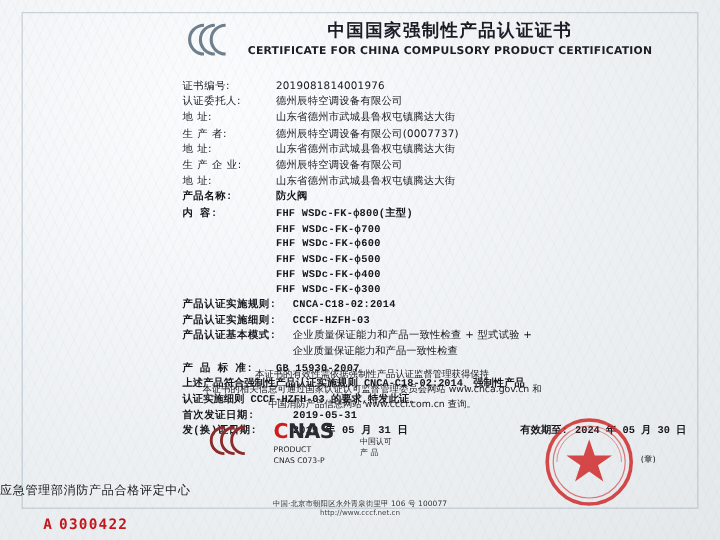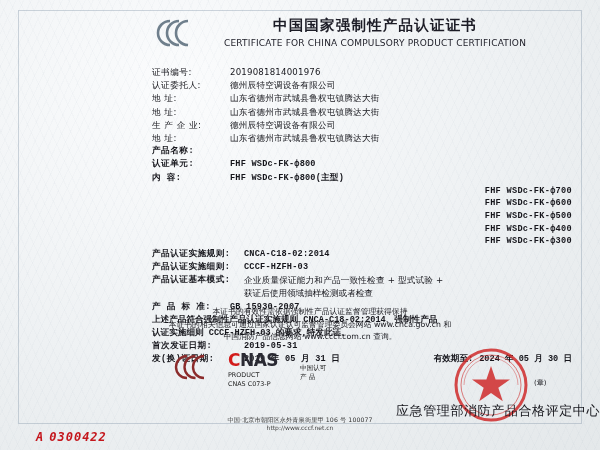--- a/index.html
+++ b/index.html
@@ -44,42 +44,42 @@
   .title-zh{
     position:absolute;left:210px;top:8px;width:330px;
     text-align:center;
     font-family:"DejaVu Sans","Liberation Sans",sans-serif;
     font-size:14.5px;font-weight:bold;color:#1c1c26;
     letter-spacing:1.2px;
   }
   .title-en{
     position:absolute;left:200px;top:30px;width:350px;
     text-align:center;
-    font-size:9px;font-weight:normal;color:#1c1c26;
+    font-size:9px;font-weight:bold;color:#1c1c26;
     letter-spacing:.2px;
   }
 
   
   .body-block{
     position:absolute;left:152px;top:66px;width:420px;
     font-size:8.6px;color:#16161c;line-height:13.2px;
   }
   .row{display:flex;align-items:center;white-space:nowrap;}
   .lbl{
     width:78px;flex:0 0 78px;
     letter-spacing:.5px;
   }
   .lbl.wide{width:92px;flex:0 0 92px;}
   .val{flex:1 1 auto;letter-spacing:.2px;}
   .bold{font-weight:bold;font-family:Liberation Mono, monospace;}
   .indent2{padding-left:92px;}
   .tight{line-height:12.6px;}
 
   .models{margin-top:0;}
-  .models .m{padding-left:78px;letter-spacing:.3px;text-align:right;}
+  .models .m{padding-left:78px;letter-spacing:.3px;}
 
   
   .notes{
     position:absolute;left:80px;top:306px;width:460px;
     text-align:center;font-size:7.8px;color:#16161c;line-height:12.6px;
   }
 
   
   .logos{
     position:absolute;left:0;top:348px;width:545px;height:56px;
@@ -104,36 +104,36 @@
     position:absolute;left:452px;top:-2px;width:78px;height:78px;
   }
   .seal-wrap{position:relative;width:78px;height:78px;}
   .seal svg{position:absolute;left:0;top:0;}
   .seal-side{
     position:absolute;left:534px;top:30px;
     font-size:7px;color:#16161c;
   }
 
   .org{
-    position:absolute;left:0;top:402px;width:600px;text-align:right;
-    font-size:13px;color:#16161c;letter-spacing:.6px;
+    position:absolute;left:0;top:402px;width:600px;text-align:left;
+    font-size:10px;color:#16161c;letter-spacing:.6px;
   }
   .addr{
     position:absolute;left:0;top:416px;width:600px;text-align:center;
     font-size:6.2px;color:#333;letter-spacing:.1px;
   }
   .addr2{
     position:absolute;left:0;top:424px;width:600px;text-align:center;
     font-size:6px;color:#444;
   }
 
   .serial{
     position:absolute;left:36px;top:430px;
     font-family:"DejaVu Sans Mono","Liberation Mono",monospace;
-    font-size:12px;font-weight:bold;color:#c4161c;letter-spacing:1px;font-style:italic;
+    font-size:12px;font-weight:bold;color:#c4161c;letter-spacing:1px;
   }
   .serial .a{margin-right:5px;}
 </style>
 </head>
 <body>
 
 <div id="cert">
   <div class="border-frame"></div>
 
   <div class="header">
@@ -160,44 +160,45 @@
     <div class="row">
       <span class="lbl">认证委托人:</span>
       <span class="val">德州辰特空调设备有限公司</span>
     </div>
 
     <div class="row">
       <span class="lbl">地      址:</span>
       <span class="val">山东省德州市武城县鲁权屯镇腾达大街</span>
     </div>
 
+    <div class="row">
+      <span class="lbl">生 产 者:</span>
+      <span class="val">德州辰特空调设备有限公司(0007737)</span>
+    </div>
 
     <div class="row">
       <span class="lbl">地      址:</span>
       <span class="val">山东省德州市武城县鲁权屯镇腾达大街</span>
     </div>
 
     <div class="row">
       <span class="lbl">生 产 企 业:</span>
       <span class="val">德州辰特空调设备有限公司</span>
     </div>
 
     <div class="row">
       <span class="lbl">地      址:</span>
       <span class="val">山东省德州市武城县鲁权屯镇腾达大街</span>
     </div>
 
     <div class="row">
       <span class="lbl bold">产品名称:</span>
-    </div>
-
-    <div class="row">
-      <span class="lbl bold">认证单元:</span>
-      <span class="val bold">FHF WSDc-FK-ф800</span>
-    </div>
+      <span class="val bold">防火阀</span>
+    </div>
+
 
     <div class="row">
       <span class="lbl bold">内  容:</span>
       <span class="val bold">FHF WSDc-FK-ф800(主型)</span>
     </div>
     <div class="models tight">
       <div class="m bold">FHF WSDc-FK-ф700</div>
       <div class="m bold">FHF WSDc-FK-ф600</div>
       <div class="m bold">FHF WSDc-FK-ф500</div>
       <div class="m bold">FHF WSDc-FK-ф400</div>
@@ -211,21 +212,21 @@
 
     <div class="row">
       <span class="lbl wide bold">产品认证实施细则:</span>
       <span class="val bold">CCCF-HZFH-03</span>
     </div>
 
     <div class="row">
       <span class="lbl wide bold">产品认证基本模式:</span>
       <span class="val">企业质量保证能力和产品一致性检查 + 型式试验 +</span>
     </div>
-    <div class="indent2">获证后使用领域抽样检测或者检查</div>
+    <div class="indent2">企业质量保证能力和产品一致性检查</div>
 
     <div class="row">
       <span class="lbl bold">产 品 标 准:</span>
       <span class="val bold">GB 15930-2007</span>
     </div>
 
     <div class="bold">上述产品符合强制性产品认证实施规则 CNCA-C18-02:2014、强制性产品</div>
     <div class="bold">认证实施细则 CCCF-HZFH-03 的要求,特发此证。</div>
 
     <div class="row">

